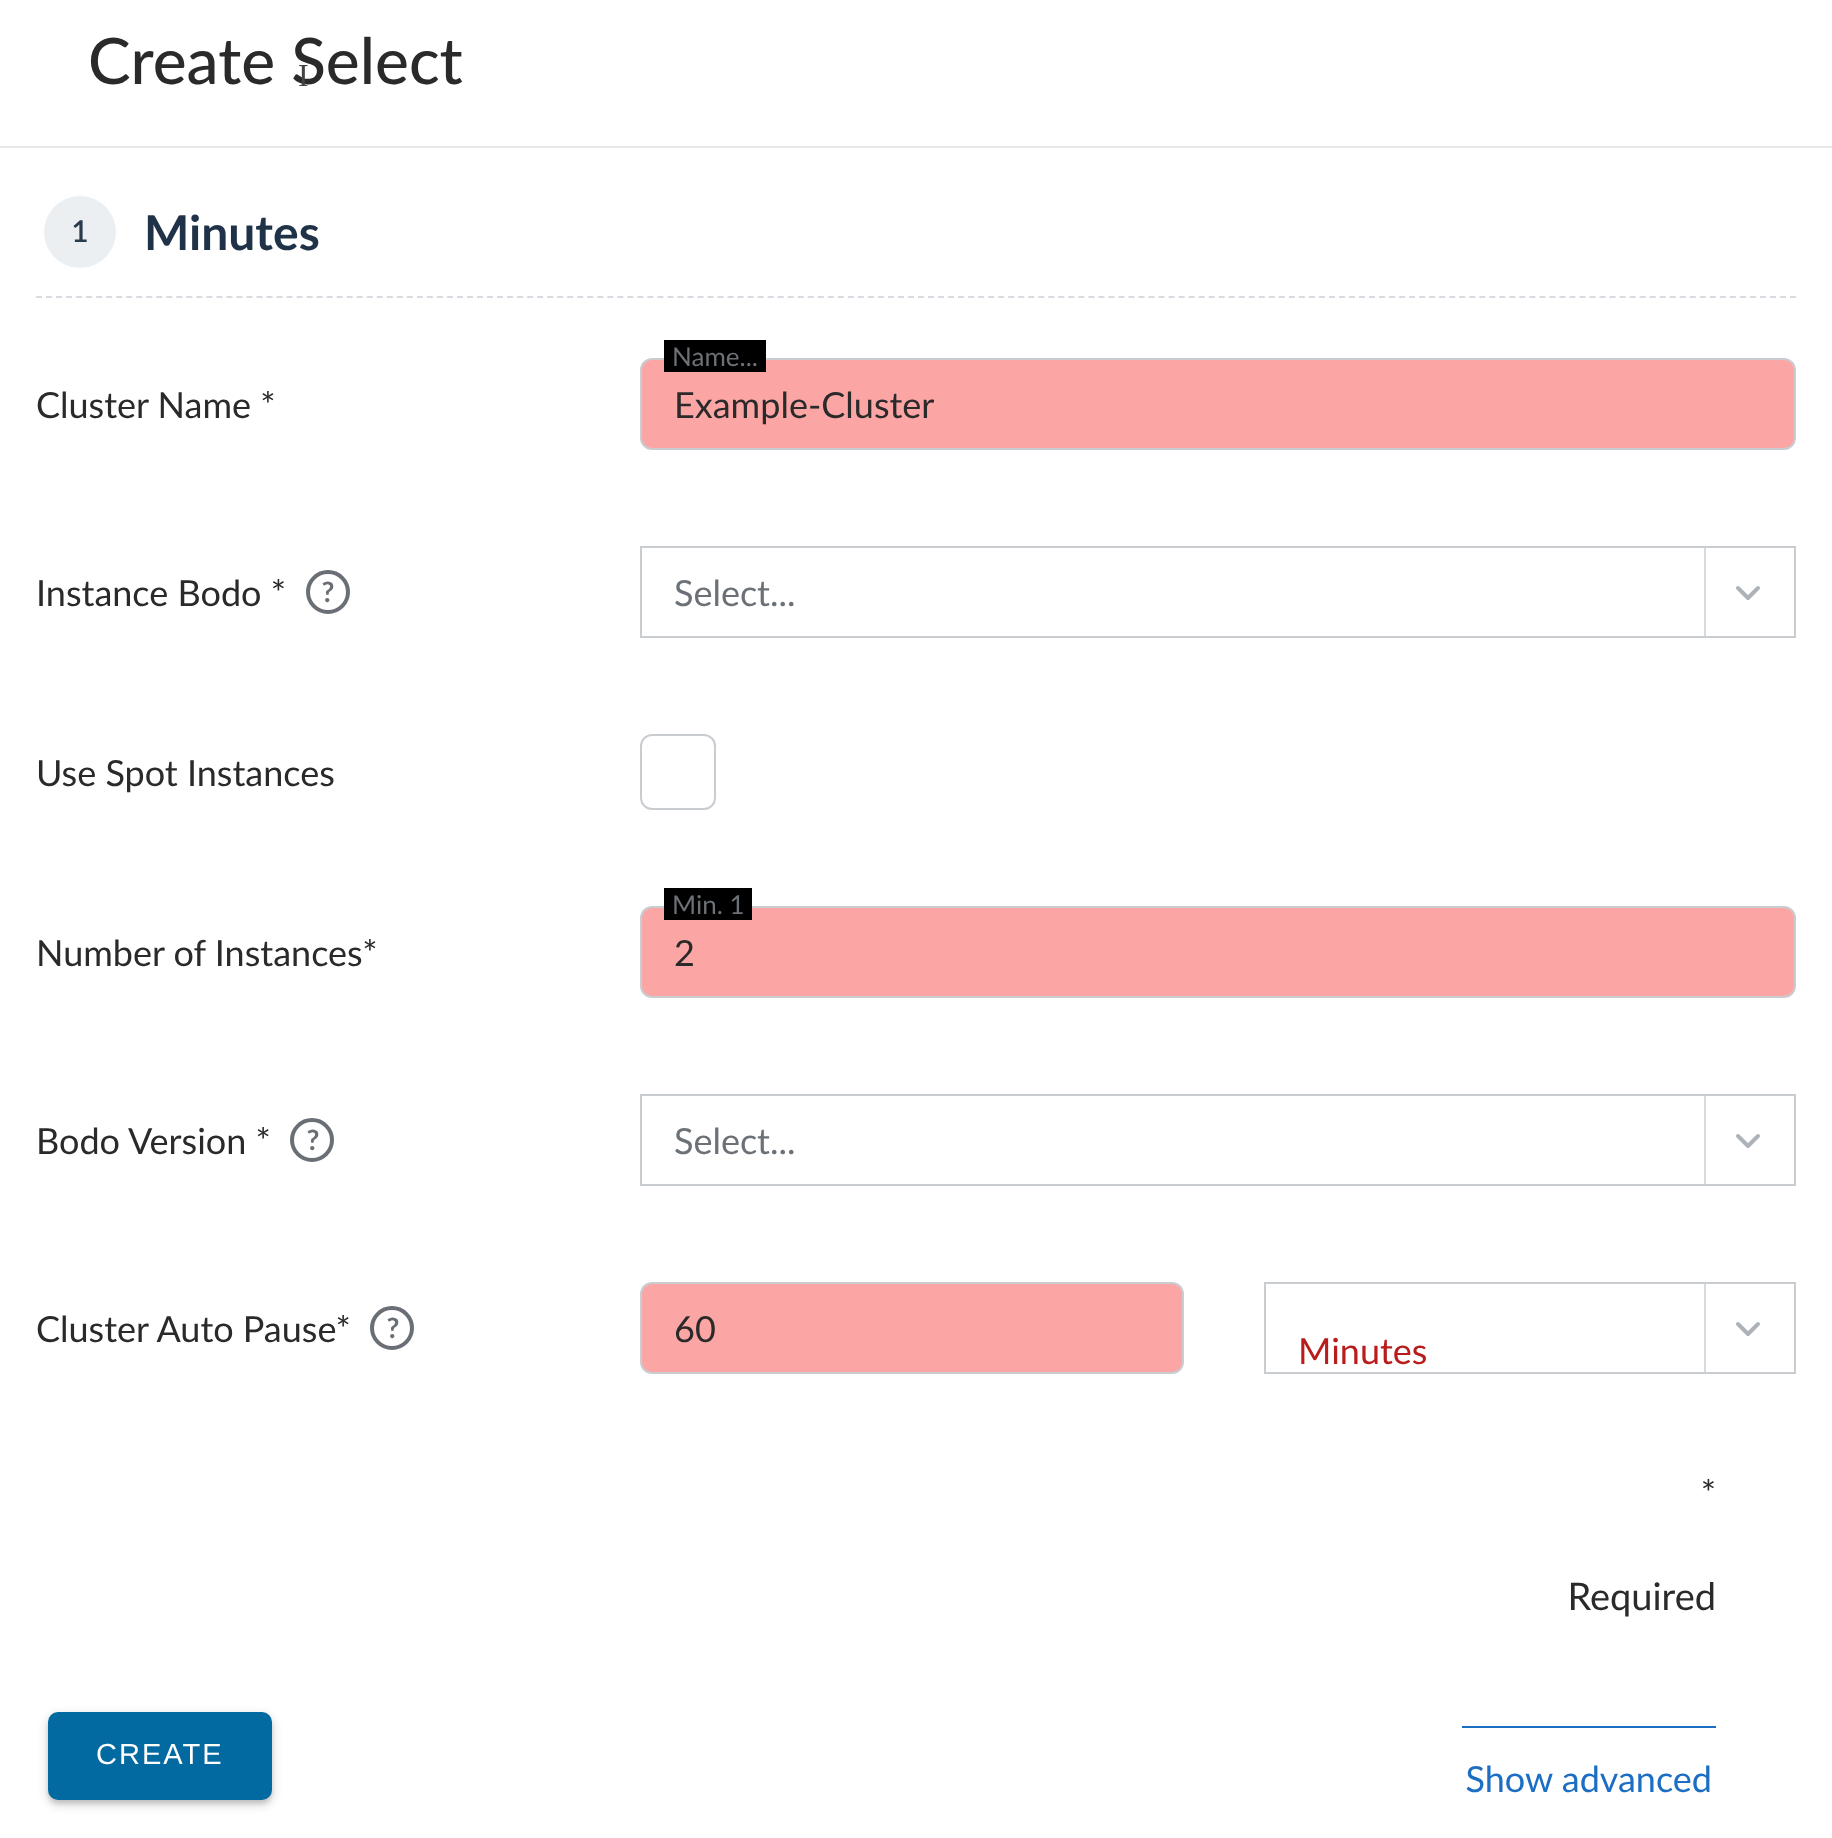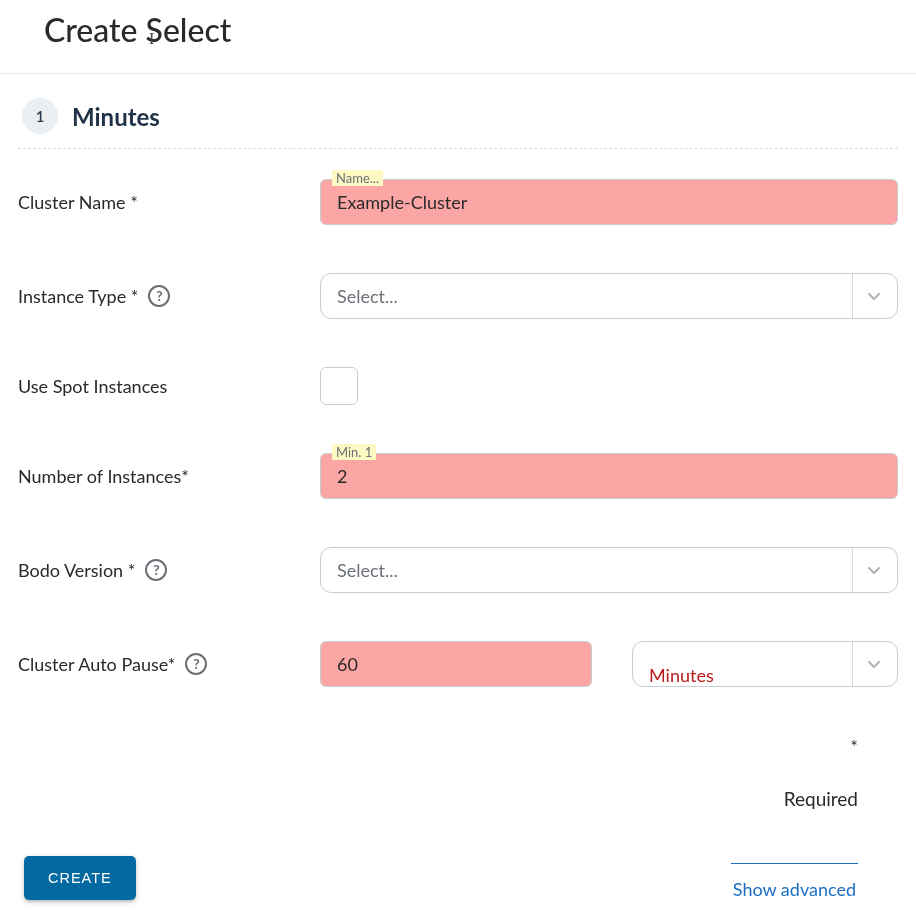--- a/index.html
+++ b/index.html
@@ -95,42 +95,42 @@
     line-height: 1;
   }
   .field-wrap {
     position: relative;
     flex: 1 1 auto;
   }
   .float-label {
     position: absolute;
     top: -9px;
     left: 12px;
-    background: #fef9c3;
+    background: #000000;
     padding: 0 4px;
     font-size: 13px;
     color: #6b7177;
   }
   .text-input {
     width: 100%;
     height: 46px;
     border: 1.5px solid #c9cdd2;
     border-radius: 6px;
     padding: 0 16px;
     font-size: 18px;
     color: #2a2a2a;
     font-family: inherit;
     outline: none;
     background: #fca5a5;
   }
   .select-box {
     width: 100%;
     height: 46px;
     border: 1.5px solid #c9cdd2;
-    border-radius: 11px;
+    border-radius: 0;
     padding: 0 16px;
     display: flex;
     align-items: center;
     justify-content: space-between;
     font-size: 18px;
     color: #6b7177;
     cursor: pointer;
     background: #fff;
   }
   .select-box.has-value { color: #b91c1c; align-items: flex-end; }
@@ -232,21 +232,21 @@
     <div class="control-col">
       <div class="field-wrap">
         <span class="float-label">Name...</span>
         <input class="text-input" type="text" value="Example-Cluster" style="">
       </div>
     </div>
   </div>
 
   <div class="form-row">
     <div class="label-col">
-      <span>Instance Type *</span>
+      <span>Instance Bodo *</span>
       <span class="help-icon">?</span>
     </div>
     <div class="control-col">
       <div class="select-box">
         <span>Select...</span>
         <span class="select-arrow-wrap">
           <svg class="chevron" viewBox="0 0 14 14">
               <path d="M2 5 L7 10 L12 5"></path>
             </svg>
         </span>

